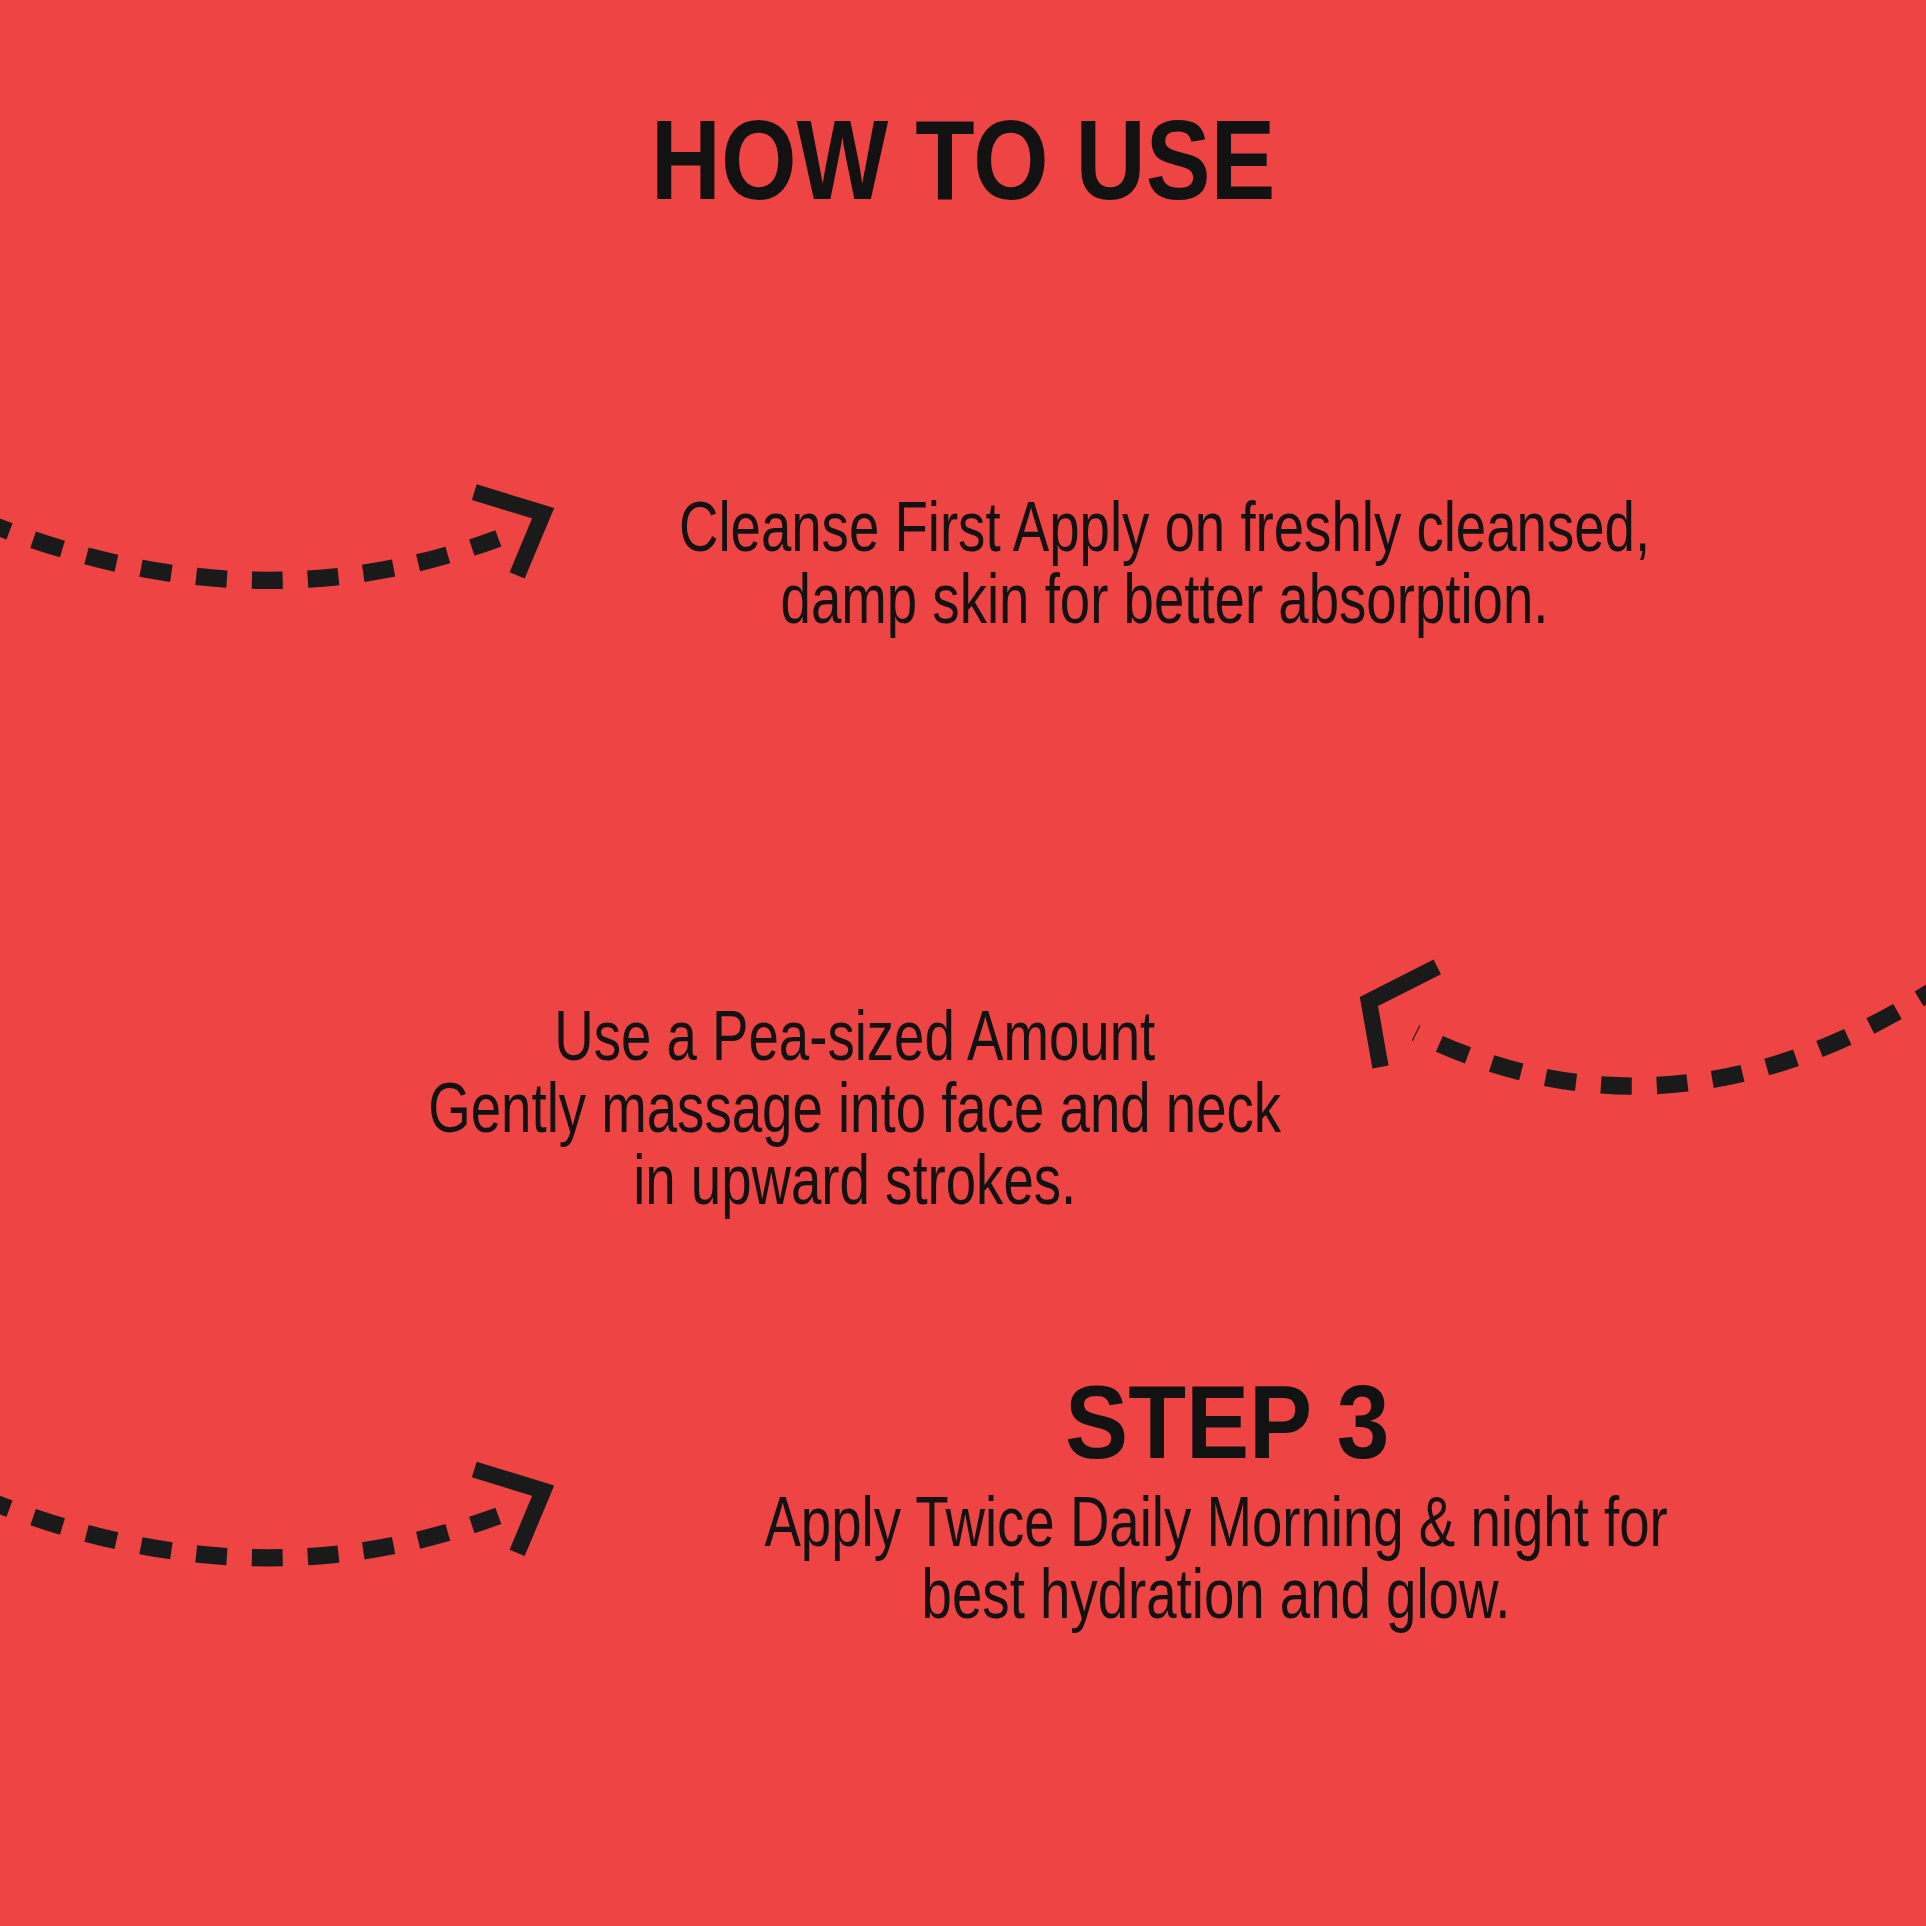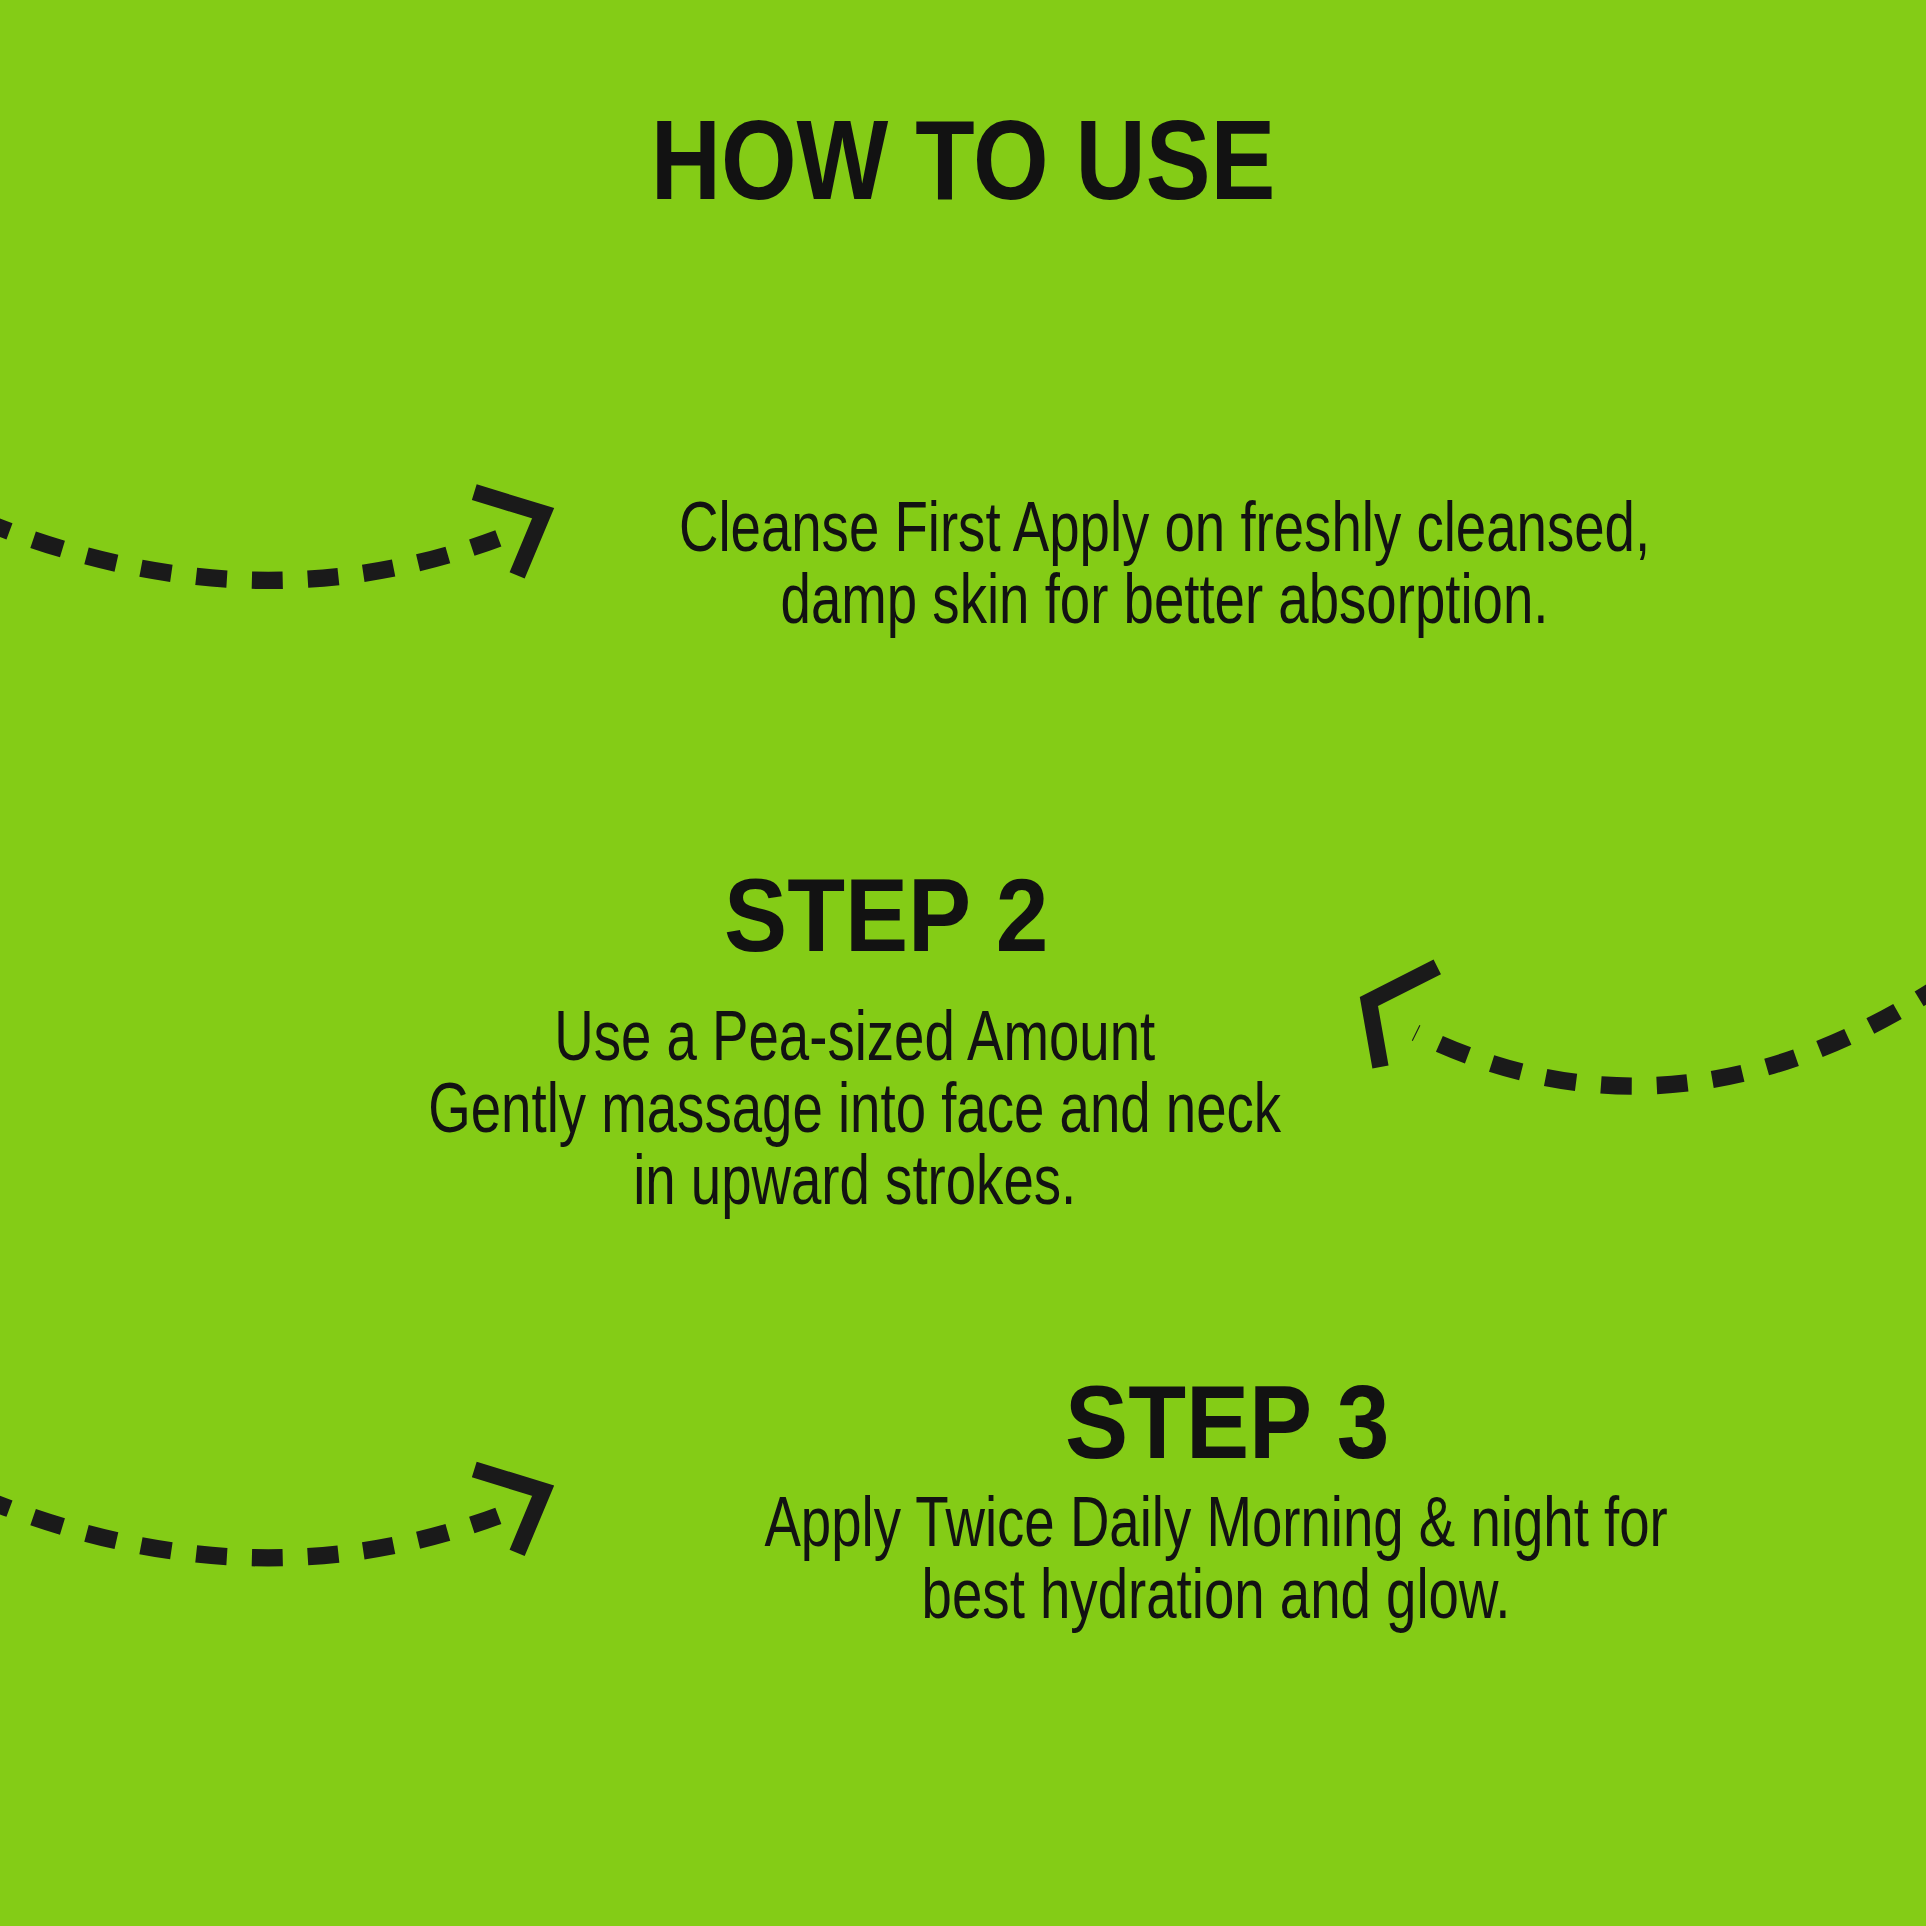--- a/index.html
+++ b/index.html
@@ -73,36 +73,33 @@
   .arrow-head {
     fill: none;
     stroke-width: 34px;
     stroke-linecap: butt;
     stroke-linejoin: miter;
   }
 </style>
 </head>
 <body>
 
-<div class="canvas" style="background-color: #84cc16; color: rgb(18, 18, 18);">
+<div class="canvas" style="background-color: #ef4444; color: rgb(18, 18, 18);">
 
   <h1 class="abs title">
     <span class="scale">HOW TO USE</span>
   </h1>
 
   <p class="abs step-body b1pos">
     <span class="scale">
       <span class="line">Cleanse First Apply on freshly cleansed,</span>
       <span class="line">damp skin for better absorption.</span>
     </span>
   </p>
 
-  <h2 class="abs step-heading h2pos">
-    <span class="scale">STEP 2</span>
-  </h2>
   <p class="abs step-body b2pos">
     <span class="scale">
       <span class="line">Use a Pea-sized Amount</span>
       <span class="line">Gently massage into face and neck</span>
       <span class="line">in upward strokes.</span>
     </span>
   </p>
 
   <h2 class="abs step-heading h3pos">
     <span class="scale">STEP 3</span>

